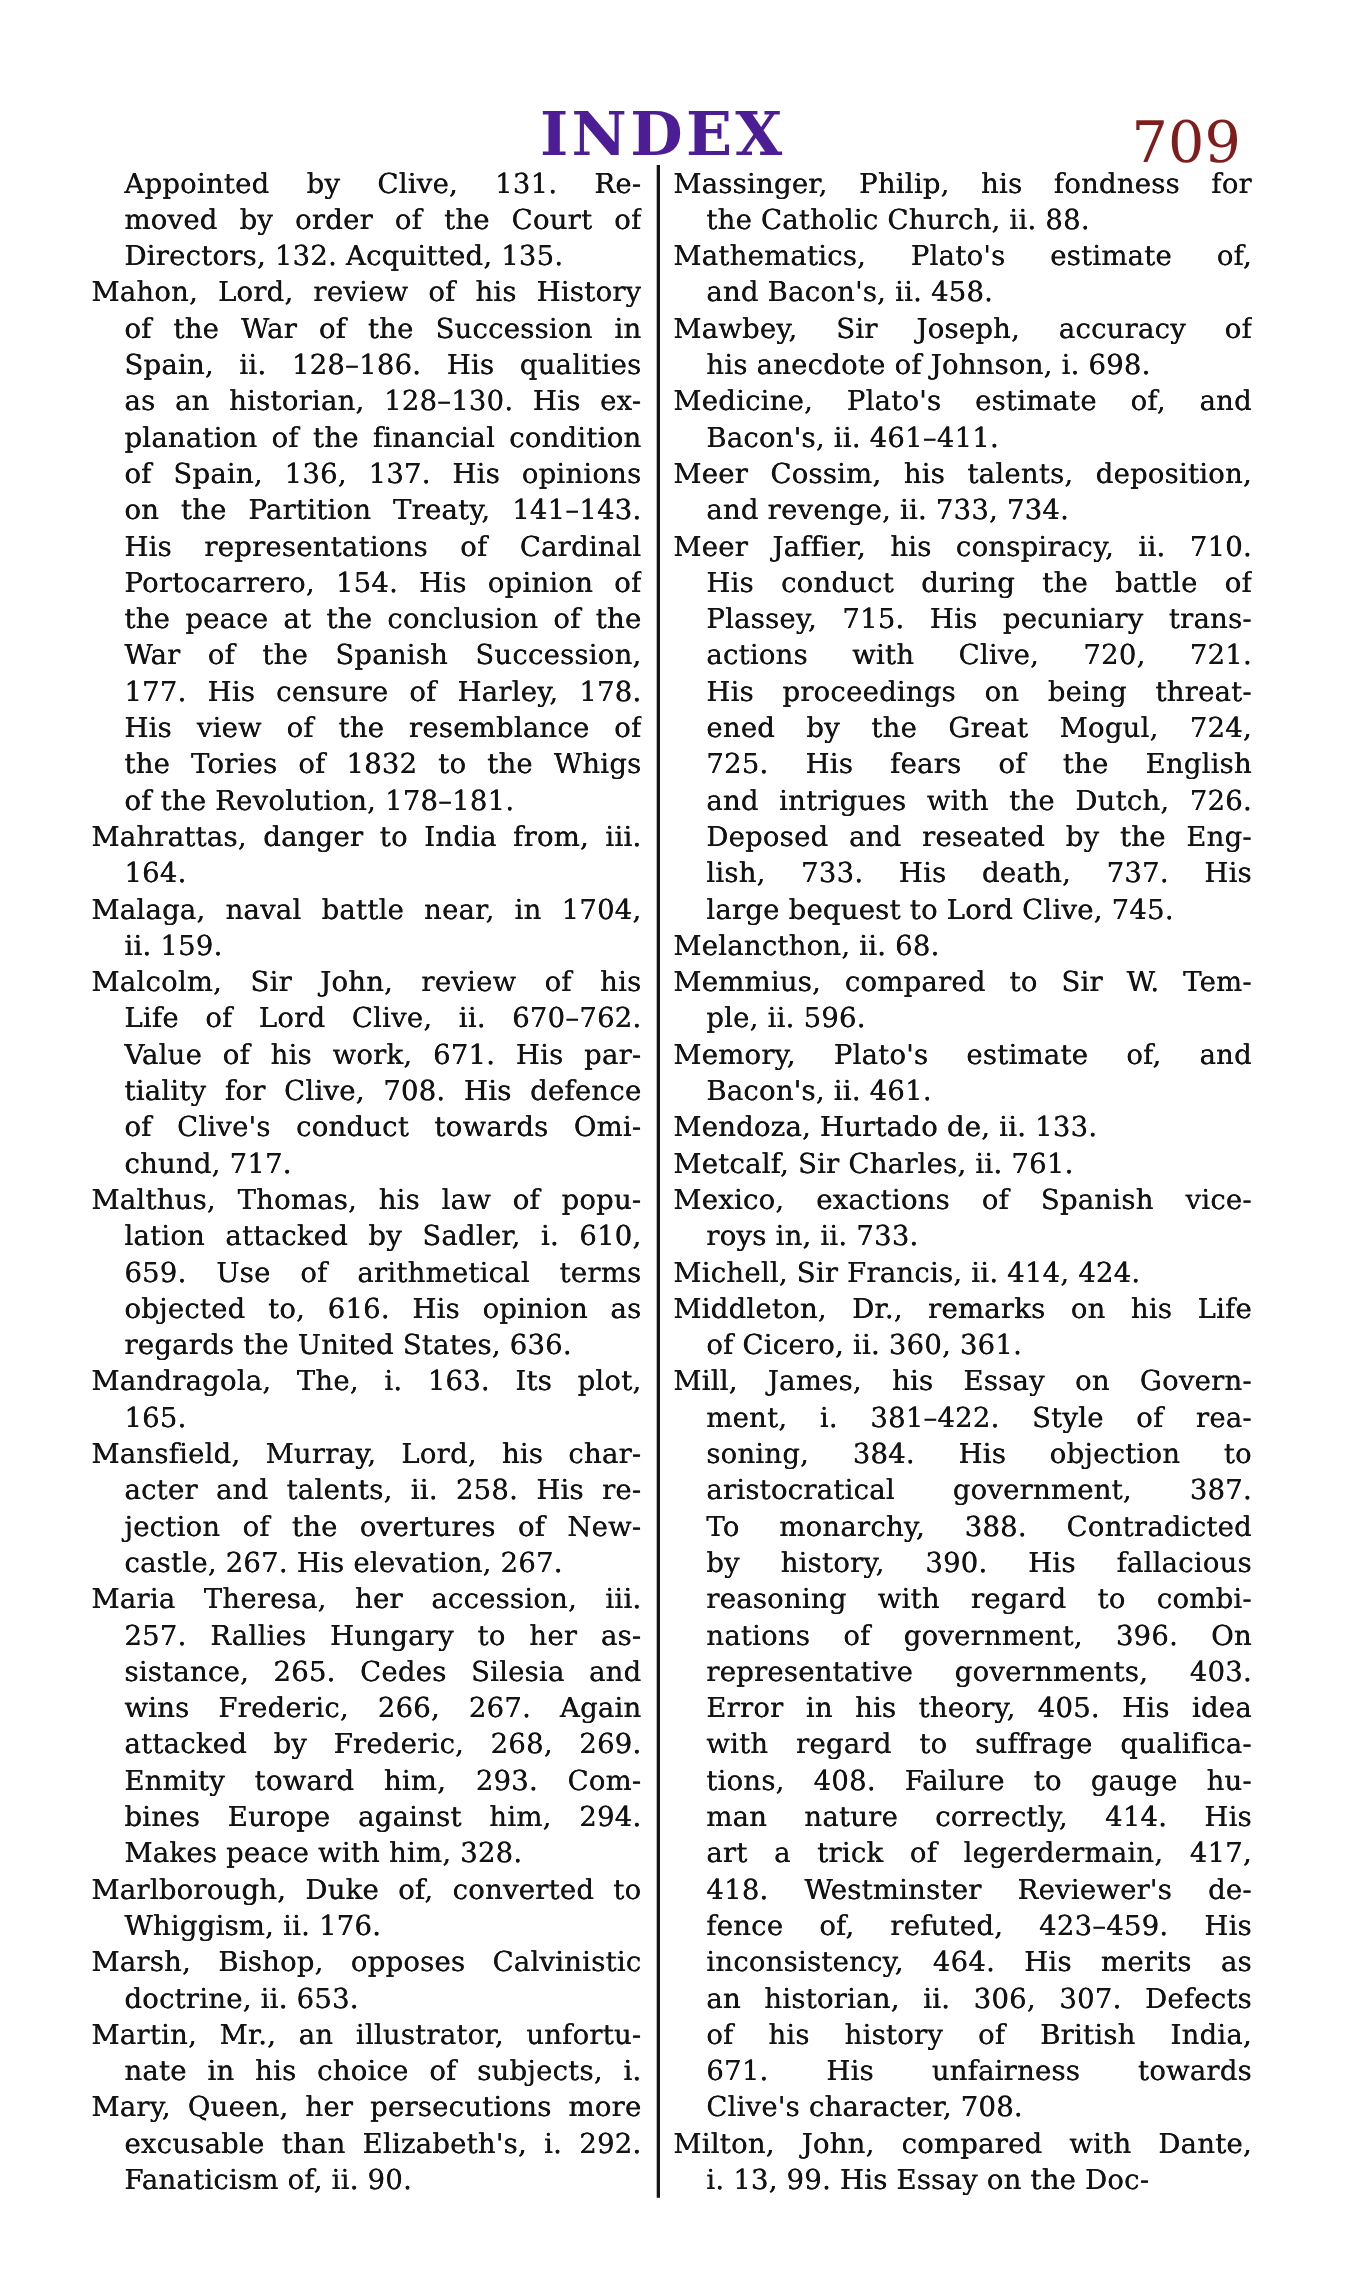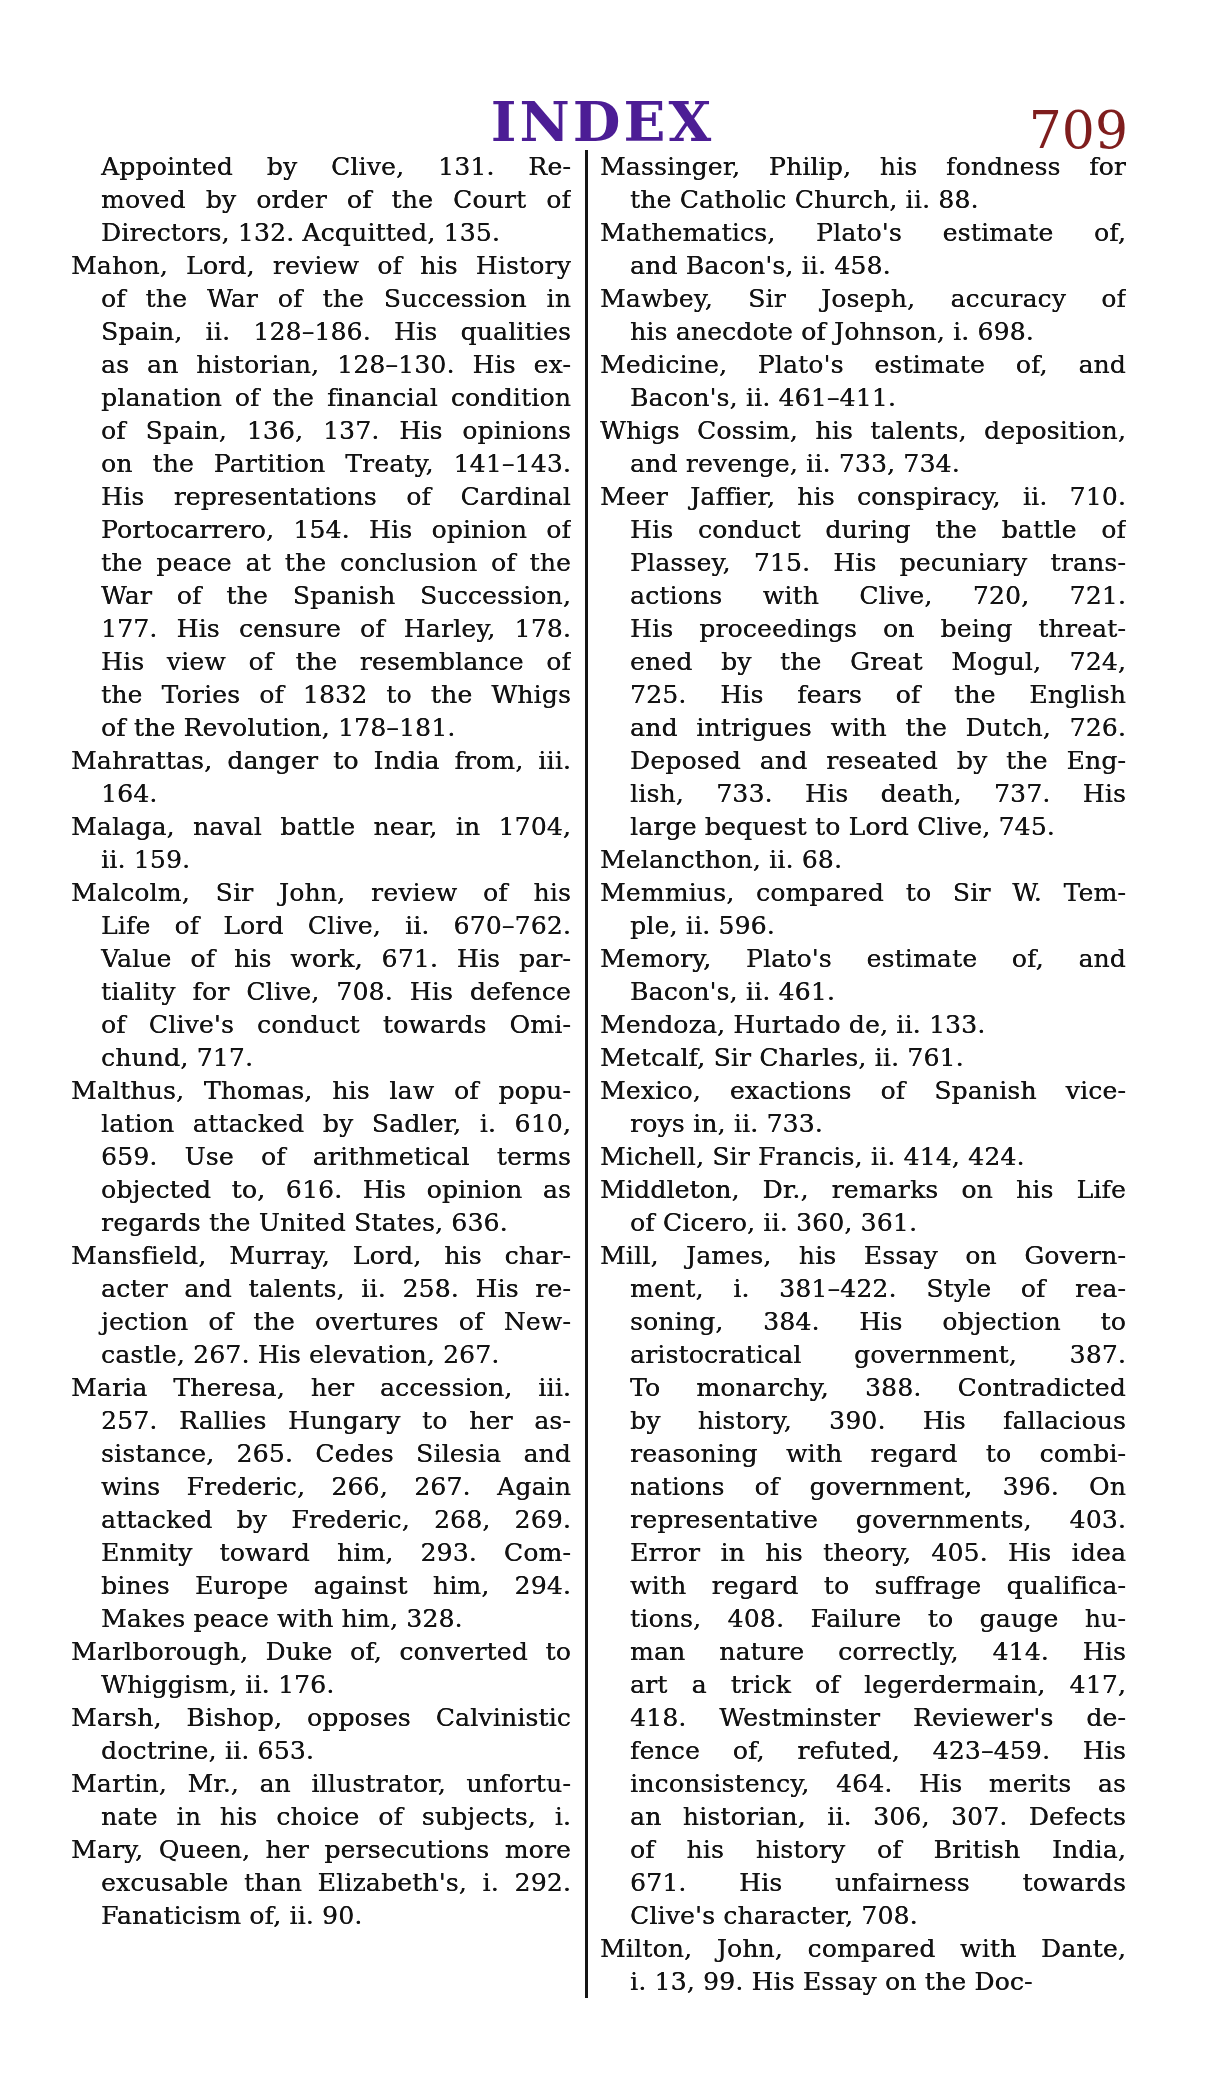--- a/index.html
+++ b/index.html
@@ -33,21 +33,21 @@
     position: absolute;
     right: 2px;
     top: 10px;
     font-size: 52px;
     line-height: 1;
     font-weight: 400;
     color: #7f1d1d;
   }
   .columns {
     position: absolute;
-    left: 71px;
+    left: 83px;
     top: 150px;
     width: 1055px;
     display: flex;
     align-items: stretch;
   }
   .col { font-size: 25px; line-height: 33px; letter-spacing: 0.2px; text-shadow: 0.3px 0 0 currentColor; }
   .col-left  { width: 500px; }
   .col-rule  { width: 3px; background: #161616; margin-left: 14px; }
   .col-right { margin-left: 12px; flex: 1; }
   .entry { margin: 0; }
@@ -111,20 +111,24 @@
           <div class="line last">chund, 717.</div>
         </div>
         <div class="entry">
           <div class="line flush">Malthus, Thomas, his law of popu-</div>
           <div class="line">lation attacked by Sadler, i. 610,</div>
           <div class="line">659. Use of arithmetical terms</div>
           <div class="line">objected to, 616. His opinion as</div>
           <div class="line last">regards the United States, 636.</div>
         </div>
         <div class="entry">
+          <div class="line flush">Mandragola, The, i. 163. Its plot,</div>
+          <div class="line last">165.</div>
+        </div>
+        <div class="entry">
           <div class="line flush">Mansfield, Murray, Lord, his char-</div>
           <div class="line">acter and talents, ii. 258. His re-</div>
           <div class="line">jection of the overtures of New-</div>
           <div class="line last">castle, 267. His elevation, 267.</div>
         </div>
         <div class="entry">
           <div class="line flush">Maria Theresa, her accession, iii.</div>
           <div class="line">257. Rallies Hungary to her as-</div>
           <div class="line">sistance, 265. Cedes Silesia and</div>
           <div class="line">wins Frederic, 266, 267. Again</div>
@@ -163,21 +167,21 @@
         </div>
         <div class="entry">
           <div class="line flush">Mawbey, Sir Joseph, accuracy of</div>
           <div class="line last">his anecdote of Johnson, i. 698.</div>
         </div>
         <div class="entry">
           <div class="line flush">Medicine, Plato's estimate of, and</div>
           <div class="line last">Bacon's, ii. 461–411.</div>
         </div>
         <div class="entry">
-          <div class="line flush">Whigs Cossim, his talents, deposition,</div>
+          <div class="line flush">Meer Cossim, his talents, deposition,</div>
           <div class="line last">and revenge, ii. 733, 734.</div>
         </div>
         <div class="entry">
           <div class="line flush">Meer Jaffier, his conspiracy, ii. 710.</div>
           <div class="line">His conduct during the battle of</div>
           <div class="line">Plassey, 715. His pecuniary trans-</div>
           <div class="line">actions with Clive, 720, 721.</div>
           <div class="line">His proceedings on being threat-</div>
           <div class="line">ened by the Great Mogul, 724,</div>
           <div class="line">725. His fears of the English</div>

